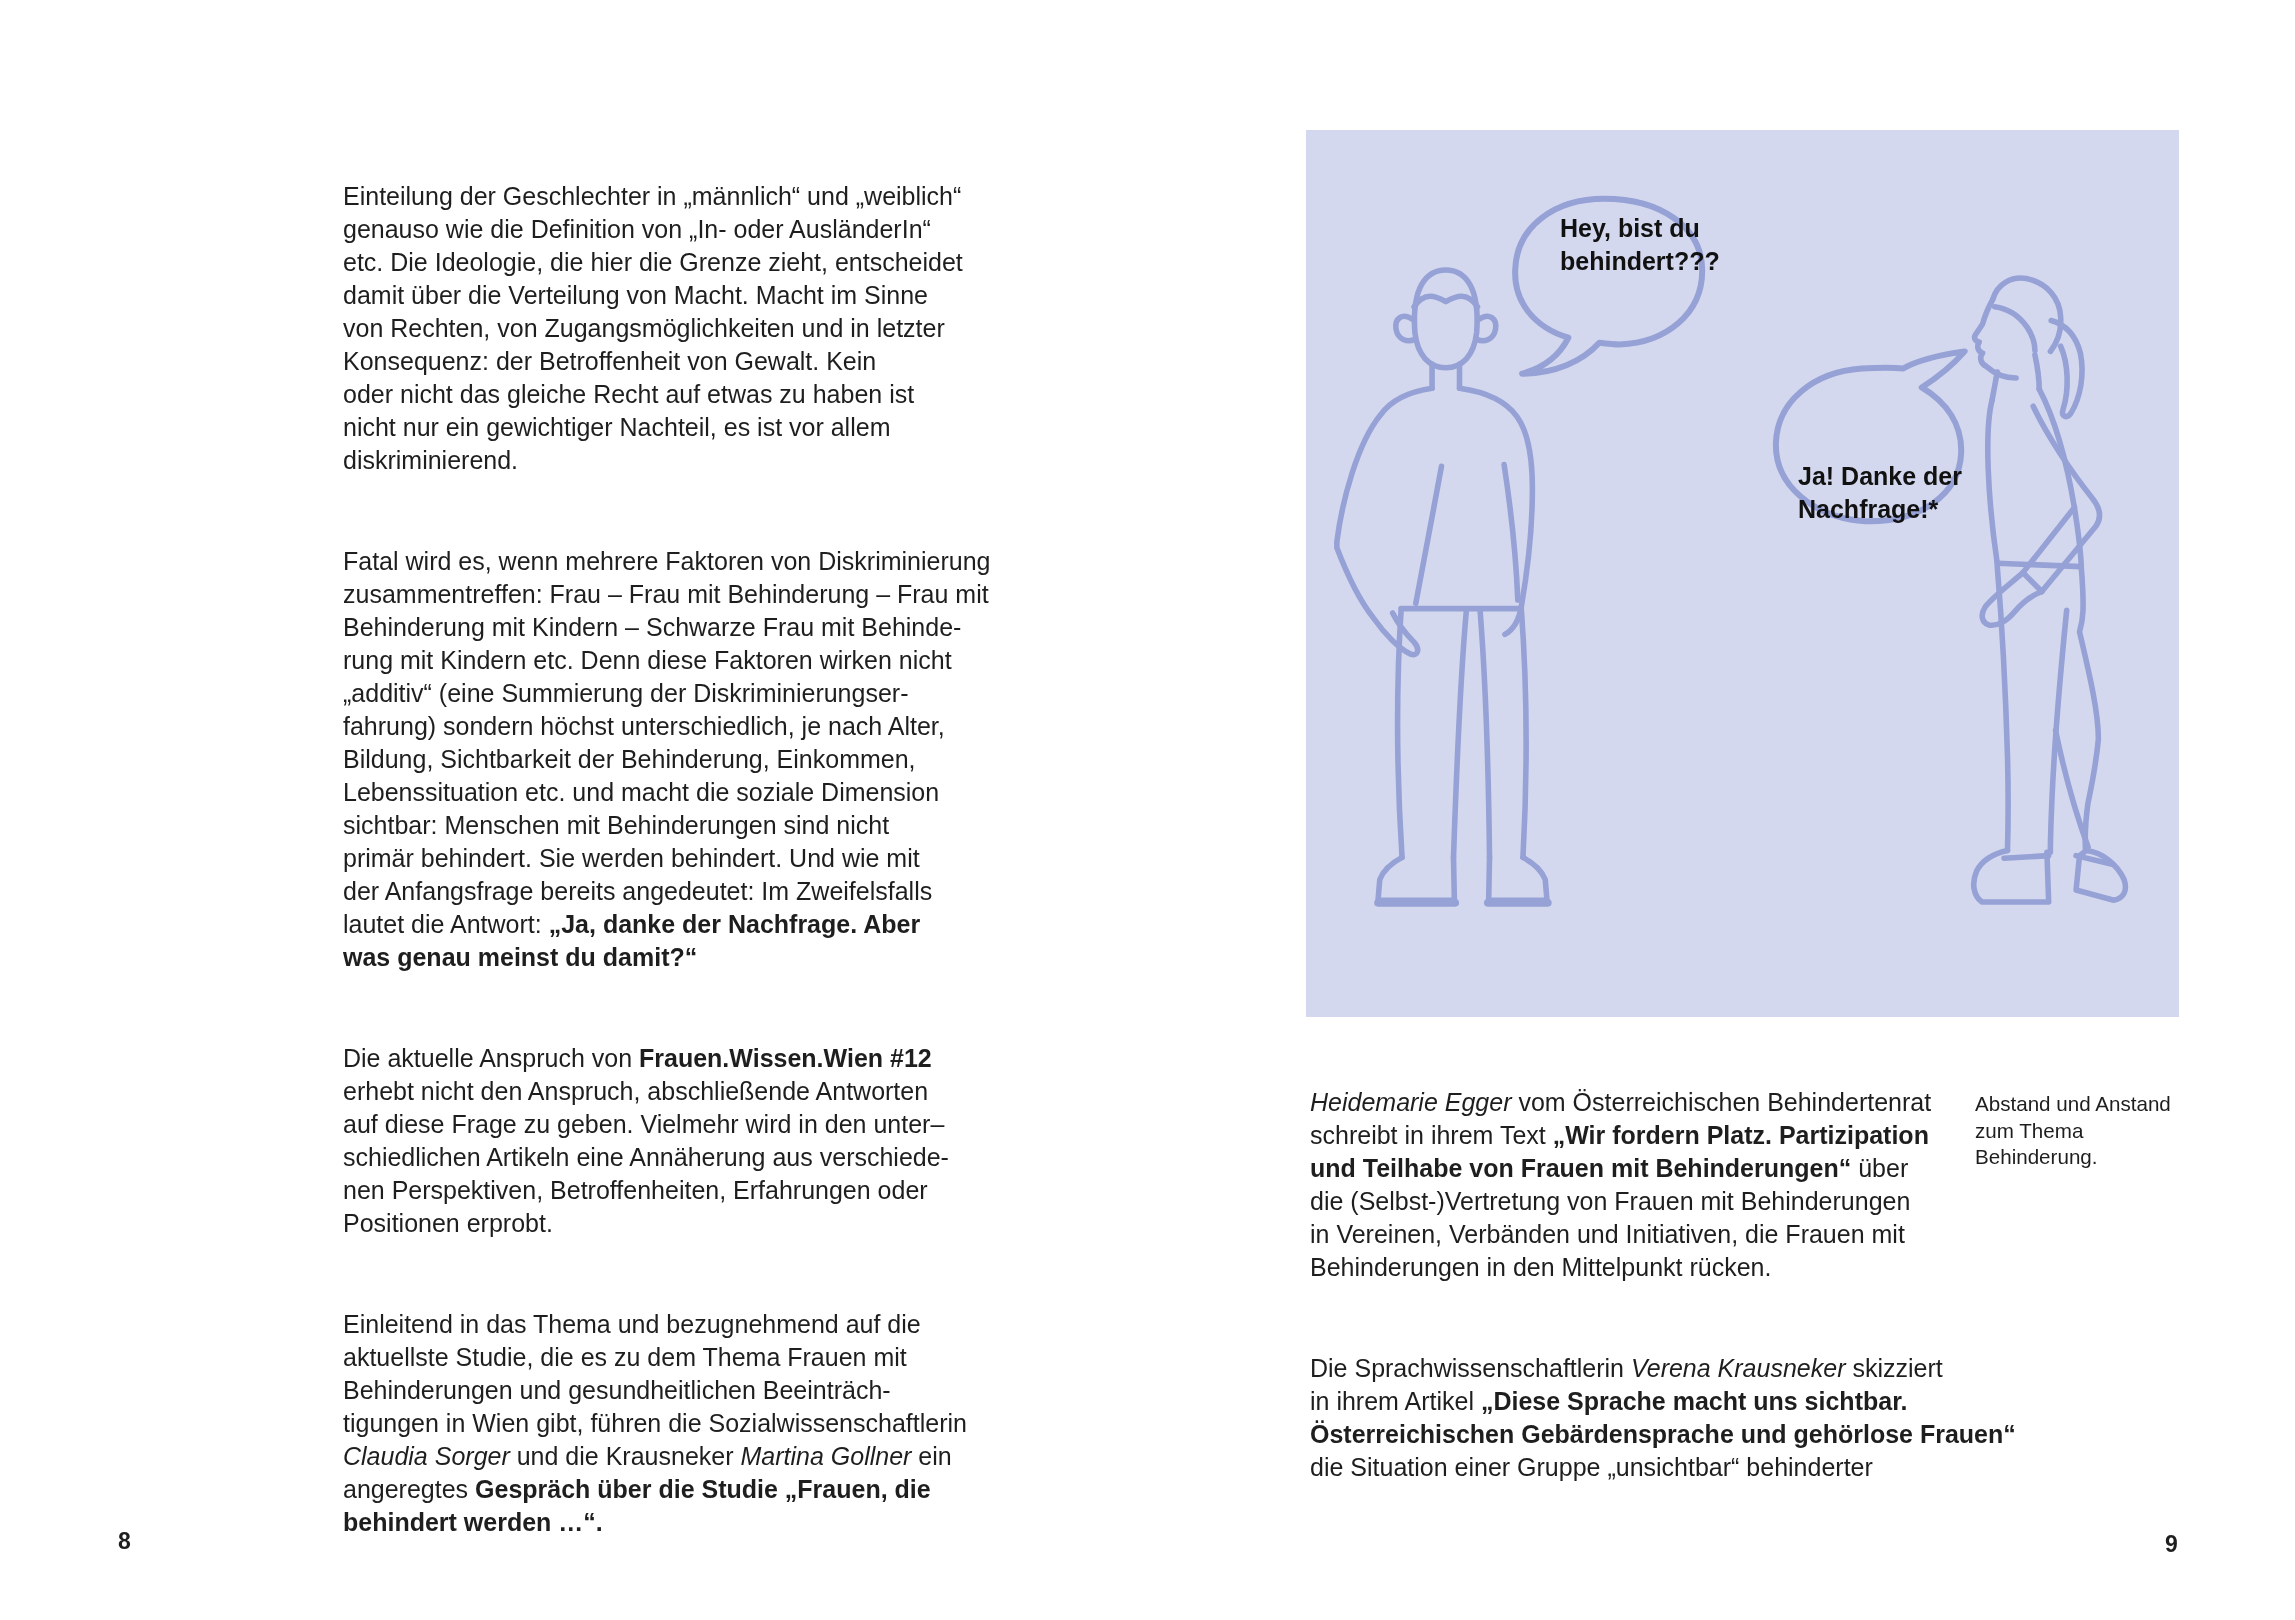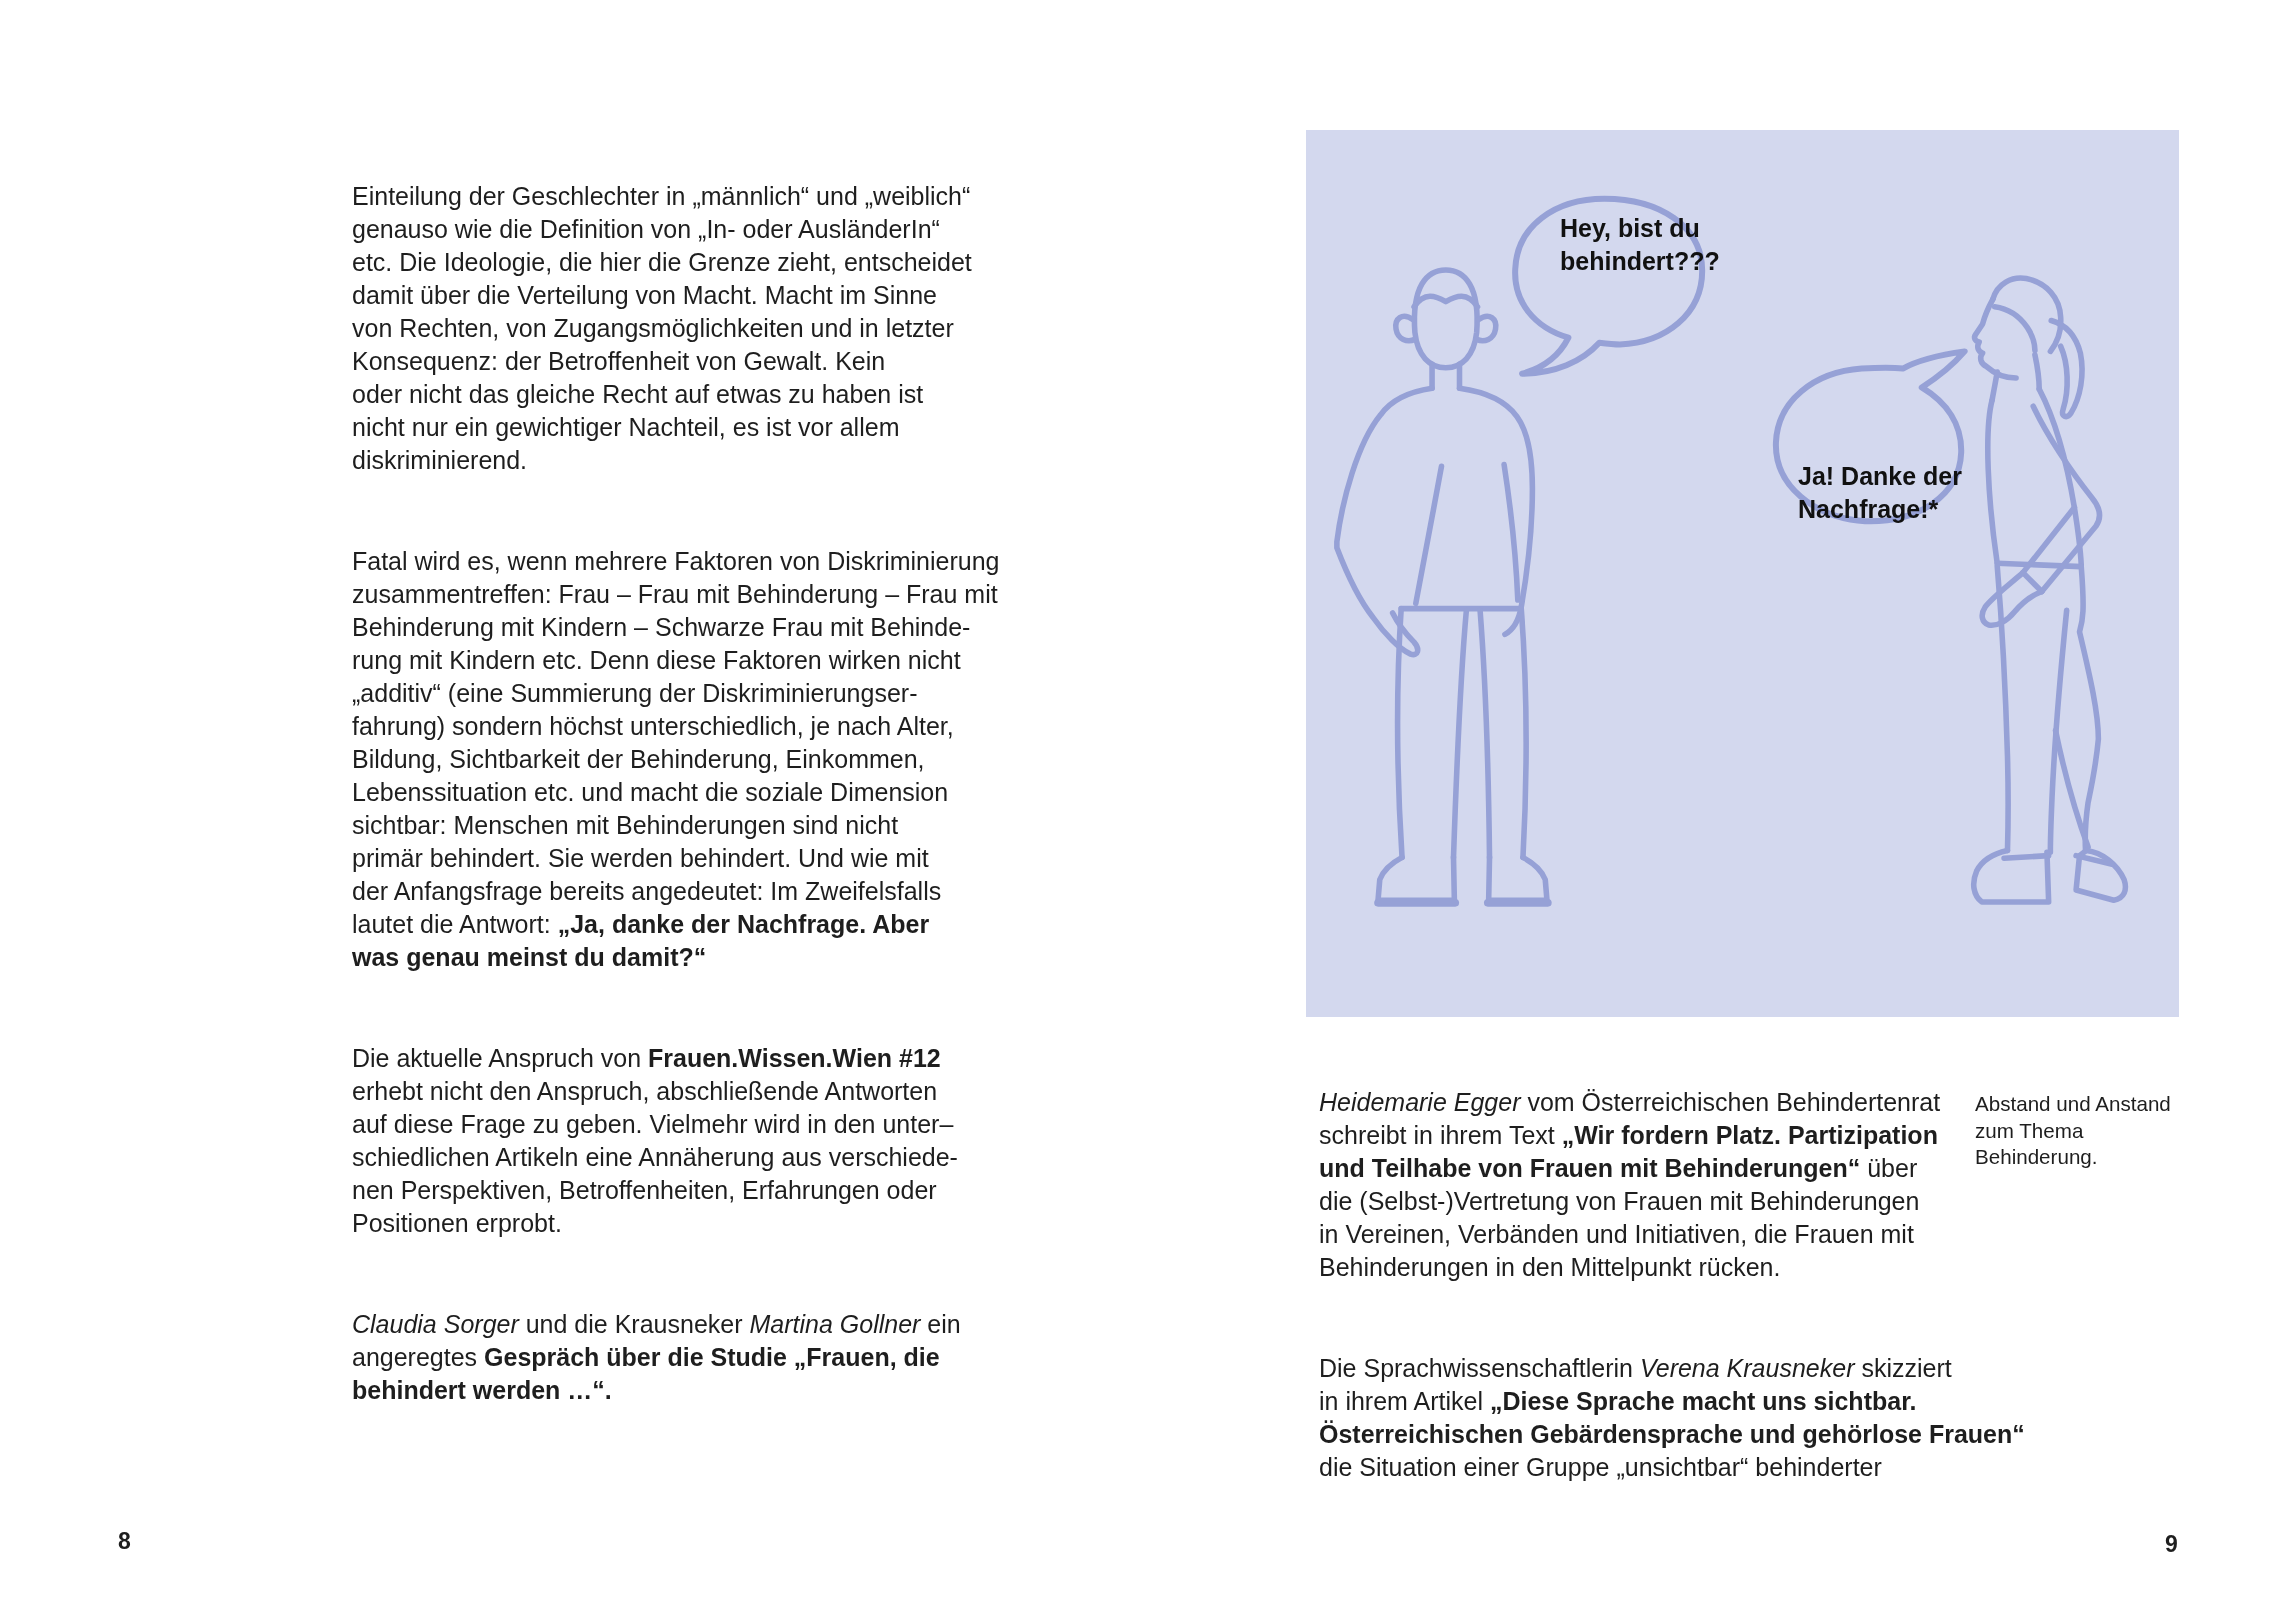--- a/index.html
+++ b/index.html
@@ -6,21 +6,21 @@
   body{
     width:2295px;height:1621px;position:relative;overflow:hidden;
     background:#ffffff;color:var(--ink,#1e1e1e);
     font-family:"Liberation Sans", sans-serif;
   }
   .body-col{
     position:absolute;width:755px;
     font-size:25px;line-height:33px;letter-spacing:0;
     white-space:pre-line;
   }
-  .body-col p{margin:0 0 35px 9px;}
+  .body-col p{margin:0 0 35px 0;}
   .b{font-weight:bold;}
   .i{font-style:italic;}
   #left-col{left:343px;top:147px;}
   #right-col{left:1310px;top:1053px;width:755px;}
   .margin-note{
     position:absolute;left:1975px;top:1051px;width:232px;
     font-size:20.6px;line-height:26.6px;white-space:pre-line;margin-top:40px;
   }
   .pagenum{position:absolute;font-size:23px;font-weight:600;}
   #pagenum-left{left:118px;top:1528px;}
@@ -69,21 +69,25 @@
 primär behindert. Sie werden behindert. Und wie mit
 der Anfangsfrage bereits angedeutet: Im Zweifelsfalls
 lautet die Antwort: </span><span class="b">„Ja, danke der Nachfrage. Aber
 was genau meinst du damit?“</span></p>
   <p><span>Die aktuelle Anspruch von </span><span class="b">Frauen.Wissen.Wien #12</span><span>
 erhebt nicht den Anspruch, abschließende Antworten
 auf diese Frage zu geben. Vielmehr wird in den unter–
 schiedlichen Artikeln eine Annäherung aus verschiede-
 nen Perspektiven, Betroffenheiten, Erfahrungen oder
 Positionen erprobt.</span></p>
-  <p><span class="i">Claudia Sorger</span><span> und die Krausneker </span><span class="i">Martina Gollner</span><span> ein
+  <p><span>Einleitend in das Thema und bezugnehmend auf die
+aktuellste Studie, die es zu dem Thema Frauen mit
+Behinderungen und gesundheitlichen Beeinträch-
+tigungen in Wien gibt, führen die Sozialwissenschaftlerin
+</span><span class="i">Claudia Sorger</span><span> und die Krausneker </span><span class="i">Martina Gollner</span><span> ein
 angeregtes </span><span class="b">Gespräch über die Studie „Frauen, die
 behindert werden …“.</span></p>
 </div>
 
 <div class="pagenum" id="pagenum-left">8</div>
 
 <div class="panel">
   <svg class="drawing" viewBox="0 0 1018 1034">
 
     <g>

